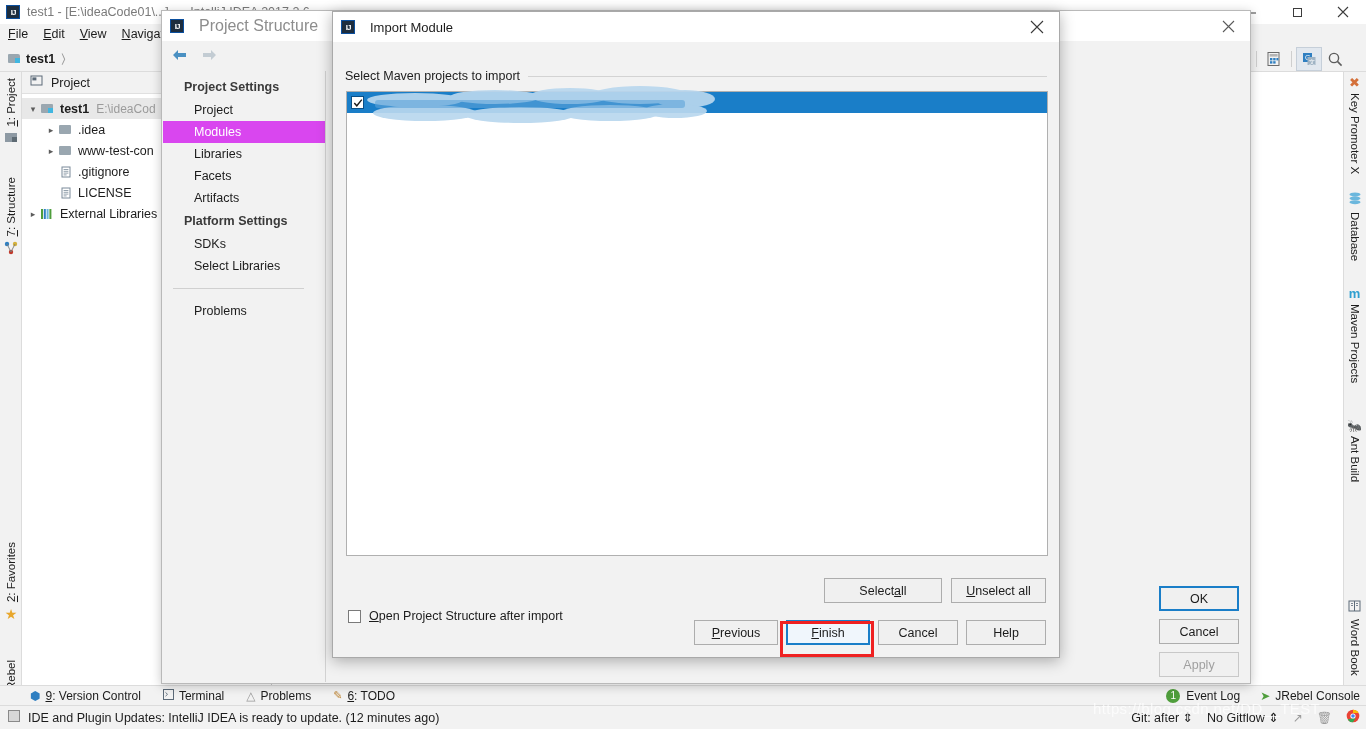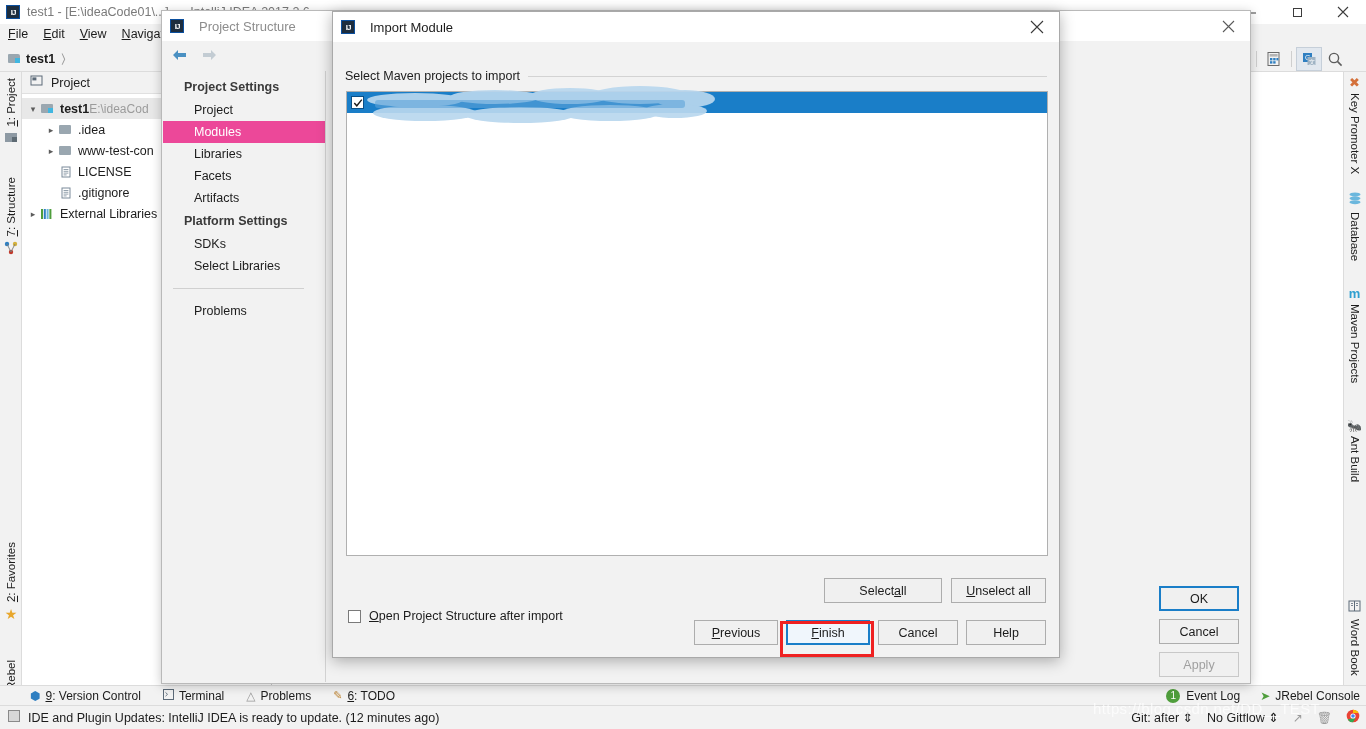--- a/index.html
+++ b/index.html
@@ -81,50 +81,50 @@
   .tree { padding-top:4px; font-size:12.5px; }
   .trow { height:21px; display:flex; align-items:center; white-space:nowrap; }
   .trow.sel { background:#e8e8e8; }
   .arrow { width:14px; text-align:center; color:#5c5c5c; font-size:9px; }
   .ficon { width:15px; height:12px; margin-right:5px; position:relative; flex:none; }
   .ficon .base { position:absolute; left:1px; top:1px; width:12px; height:9px; background:#9aa7b0; border-radius:1px;}
   .ficon.mod .dot { position:absolute; left:8px; top:5px; width:5px; height:5px; background:#40b6e0;}
   .fileicon { width:15px; margin-right:5px; flex:none; display:flex; justify-content:center;}
   .tlabel { font-size:12.5px; }
   .tlabel.bold { font-weight:bold; }
-  .tpath { color:#9b9b9b; font-size:12px; }
+  .tpath { color:#9b9b9b; margin-left:7px; font-size:12px; }
 
   
   .editor-bg { position:absolute; left:272px; top:72px; right:23px; bottom:44px; background:#a8a8a8; }
   .editor-white { position:absolute; left:272px; top:72px; width:1071px; height:613px; background:#fff;}
 
   
   .statusbar1 { position:absolute; left:0; bottom:24px; width:1366px; height:20px; background:#f2f2f2;
                 border-top:1px solid #dcdcdc; display:flex; align-items:center; }
   .sb-item { display:flex; align-items:center; margin-right:22px; font-size:12px; white-space:nowrap; }
   .sb-item u { text-decoration:underline; }
   .statusbar2 { position:absolute; left:0; bottom:0; width:1366px; height:24px; background:#f2f2f2;
                 border-top:1px solid #dcdcdc; display:flex; align-items:center; }
   .sb2-left { display:flex; align-items:center; padding-left:8px; font-size:12.5px; }
   .sb2-right { position:absolute; right:6px; display:flex; align-items:center; gap:14px; font-size:12.5px; }
 
   
   .ps-dialog { position:absolute; left:161px; top:10px; width:1090px; height:674px;
                background:#f2f2f2; border:1px solid #b9b9b9; box-shadow:0 2px 10px rgba(0,0,0,.22); }
   .ps-titlebar { height:30px; background:#fff; display:flex; align-items:center; }
-  .ps-title { color:#8d8d8d; font-size:13px; margin-left:8px; }
+  .ps-title { color:#8d8d8d; font-size:16px; margin-left:8px; }
   .ps-close { position:absolute; right:0; top:0; width:44px; height:30px;
               display:flex; align-items:center; justify-content:center; color:#555; }
   .ps-navbar { height:30px; display:flex; align-items:center; padding-left:9px; gap:13px;
                background:#f2f2f2; }
   .ps-sidebar { position:absolute; left:1px; top:60px; width:163px; bottom:1px; background:#f2f2f2;
                 border-right:1px solid #d2d2d2; padding-top:4px; }
   .ps-group { font-weight:bold; font-size:12.5px; padding:5px 0 5px 21px; color:#3a3a3a; }
   .ps-item { font-size:12.5px; padding:4px 0 4px 31px; color:#1c1c1c; }
-  .ps-item.active { background:#ec4899; color:#fff; }
+  .ps-item.active { background:#d946ef; color:#fff; }
   .ps-div { height:1px; background:#d0d0d0; margin:11px 21px 11px 10px; }
   .ps-bottom { position:absolute; right:11px; bottom:6px; display:flex; gap:8px;flex-direction:column; }
   .btn { height:25px; min-width:80px; background:#f0f0f0; border:1px solid #adadad; font-size:12.5px;
          display:flex; align-items:center; justify-content:center; font-family:"Liberation Sans",sans-serif;
          color:#1c1c1c; padding:0 10px; }
   .btn u { text-decoration:underline; }
   .btn.focus { border:2px solid #1a7ec8; }
   .btn.disabled { color:#a0a0a0; border-color:#c8c8c8; }
 
   
@@ -349,31 +349,31 @@
         <div class="tlabel">www-test-con</div>
       </div>
 
       <div class="trow" style="padding-left:36px;">
         <div class="fileicon">
           <svg width="10" height="12" viewBox="0 0 10 12">
               <rect x="1" y="1" width="8" height="10" fill="#fff" stroke="#7a8a99"></rect>
               <path d="M2.6 3.5h4.8M2.6 5.3h4.8M2.6 7.1h4.8M2.6 8.9h3" stroke="#7a8a99" stroke-width=".8"></path>
             </svg>
         </div>
-        <div class="tlabel">LICENSE</div>
+        <div class="tlabel">.gitignore</div>
       </div>
 
       <div class="trow" style="padding-left:36px;">
         <div class="fileicon">
           <svg width="10" height="12" viewBox="0 0 10 12">
               <rect x="1" y="1" width="8" height="10" fill="#fff" stroke="#7a8a99"></rect>
               <path d="M2.6 3.5h4.8M2.6 5.3h4.8M2.6 7.1h4.8M2.6 8.9h3" stroke="#7a8a99" stroke-width=".8"></path>
             </svg>
         </div>
-        <div class="tlabel">.gitignore</div>
+        <div class="tlabel">LICENSE</div>
       </div>
 
       <div class="trow" style="padding-left:4px;">
         <div class="arrow">▸</div>
         <div class="ficon" style="width:15px;">
           <svg width="14" height="12" viewBox="0 0 14 12">
               <rect x="1" y="1" width="2" height="10" fill="#4f9e3c"></rect>
               <rect x="3.8" y="1" width="2" height="10" fill="#2f7fc1"></rect>
               <rect x="6.6" y="1" width="2" height="10" fill="#6bb7dd"></rect>
               <rect x="9.4" y="1" width="2" height="10" fill="#4f9e3c"></rect>

